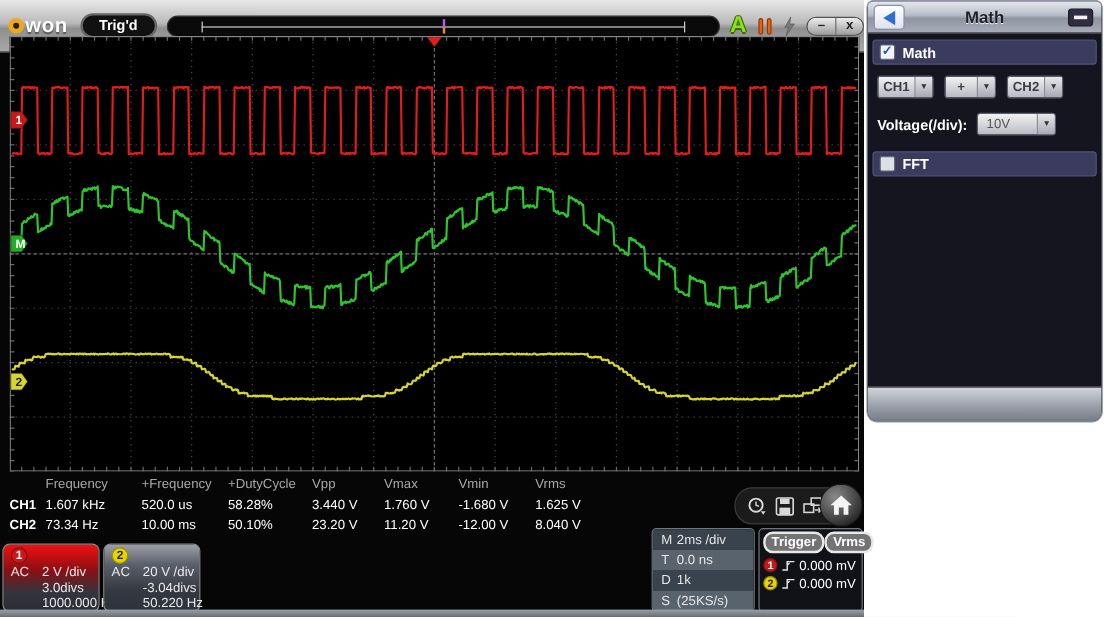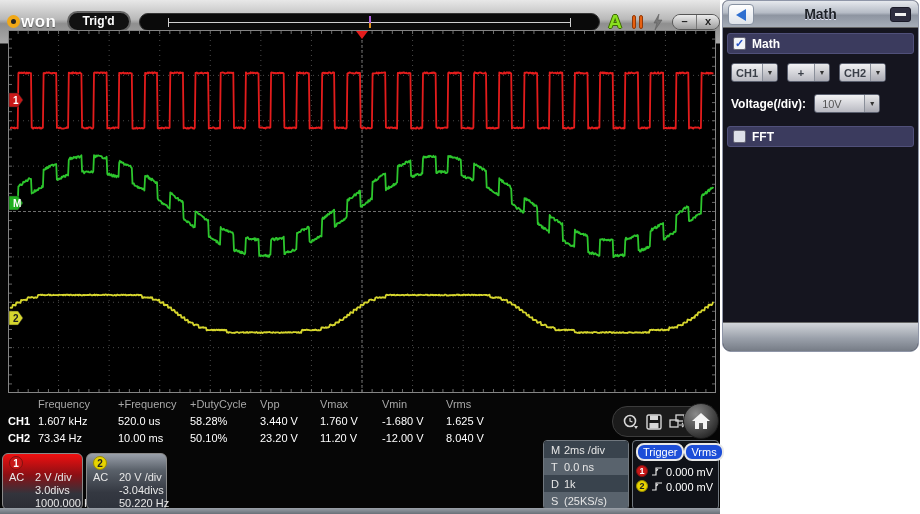--- a/index.html
+++ b/index.html
@@ -68,22 +68,22 @@
     border-radius:4px; overflow:hidden; font-size:11px; color:#e6e6e6; }
   #mtds .row { display:flex; height:17px; align-items:center; }
   #mtds .row:nth-child(odd) { background:#39434d; }
   #mtds .row:nth-child(even) { background:#59636d; }
   #mtds .k { width:20px; padding-left:7px; }
   #mtds .v { flex:1; }
 
   #trigbox { position:absolute; left:632px; top:440px; width:87px; height:70px; background:#101218;
     border:1px solid #70777e; border-radius:4px; color:#fff; font-size:11px; padding:2px 3px; }
   #trigbox .btnrow { display:flex; justify-content:space-between; margin-bottom:3px; }
-  .pillbtn { border:2px solid #e8e8e8; border-radius:8px; color:#fff; font-weight:normal; font-size:11px;
-    padding:0 5px; line-height:14px; background:#1d4ed8; }
+  .pillbtn { border:2px solid #e8e8e8; border-radius:8px; color:#fff; font-weight:bold; font-size:11px;
+    padding:0 5px; line-height:14px; background:#737373; }
   #trigbox .trow { display:flex; align-items:center; gap:3px; height:15px; }
   #trigbox .trow .chnum { width:12px; height:12px; font-size:9px; }
 
   #bottomedge { position:absolute; left:0; top:508px; width:720px; height:6px;
     background:linear-gradient(#9aa0a8,#6a7078); }
 
   
   #panel { position:absolute; left:722px; top:0; width:197px; height:352px; background:#15151f;
     border:1px solid #8f96a8; border-radius:6px 6px 9px 9px; overflow:hidden;
     display:flex; flex-direction:column; }

